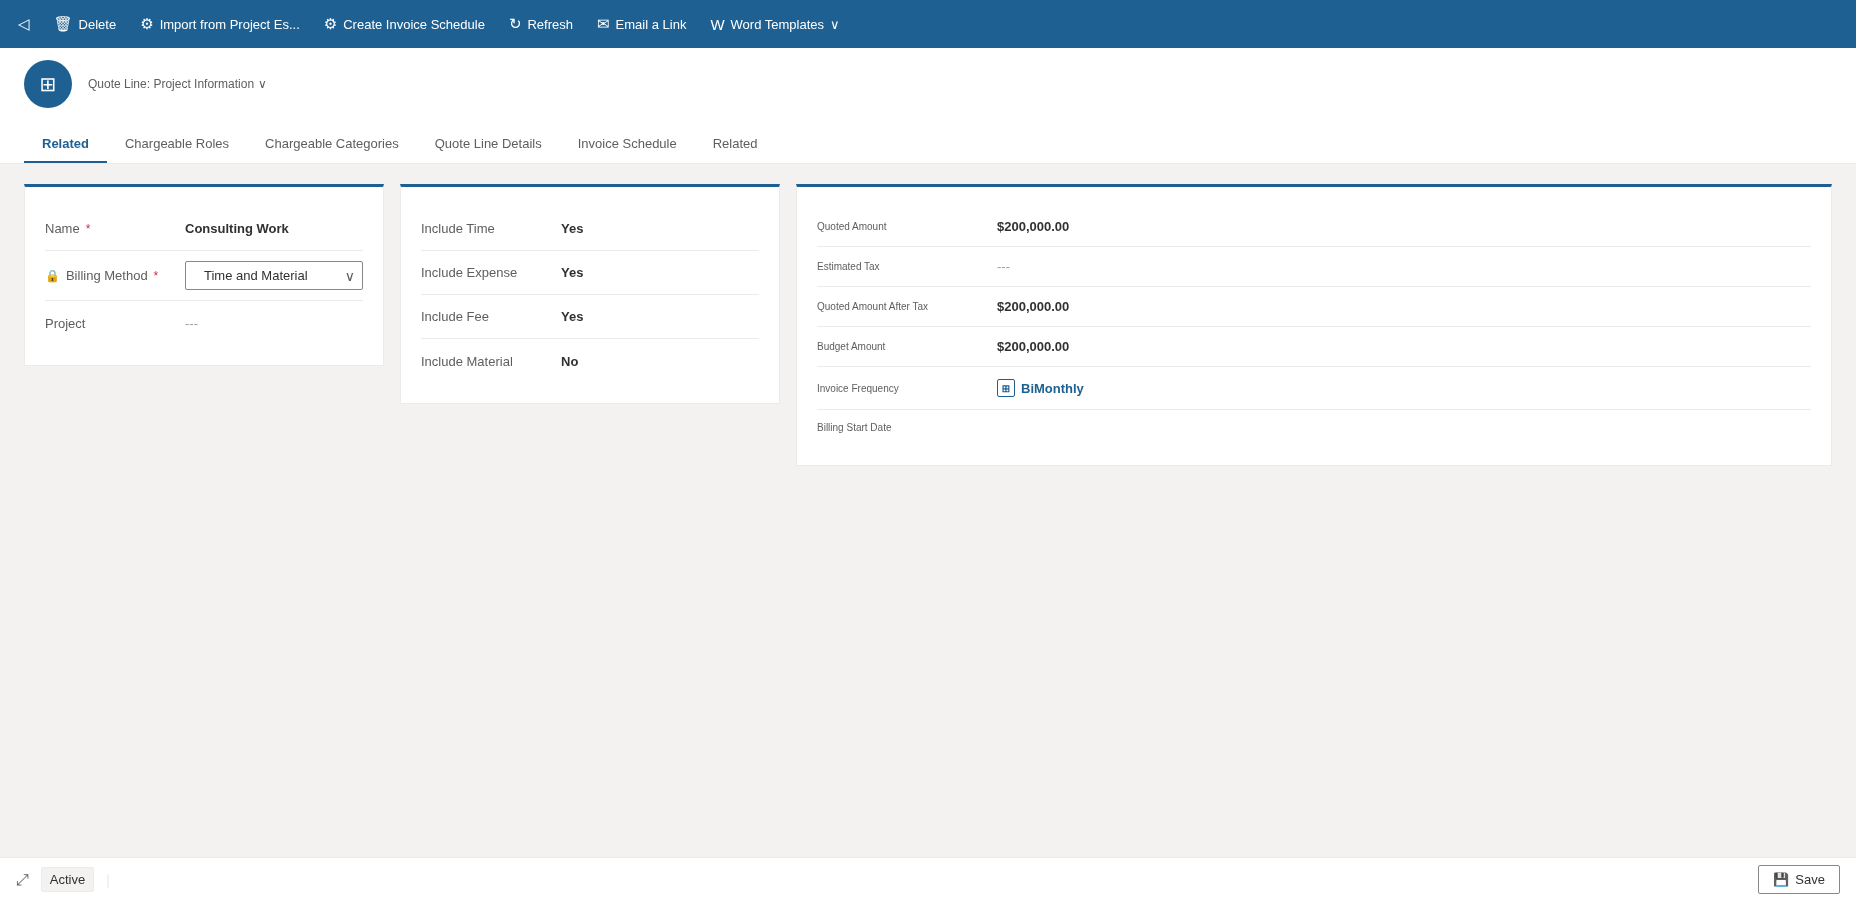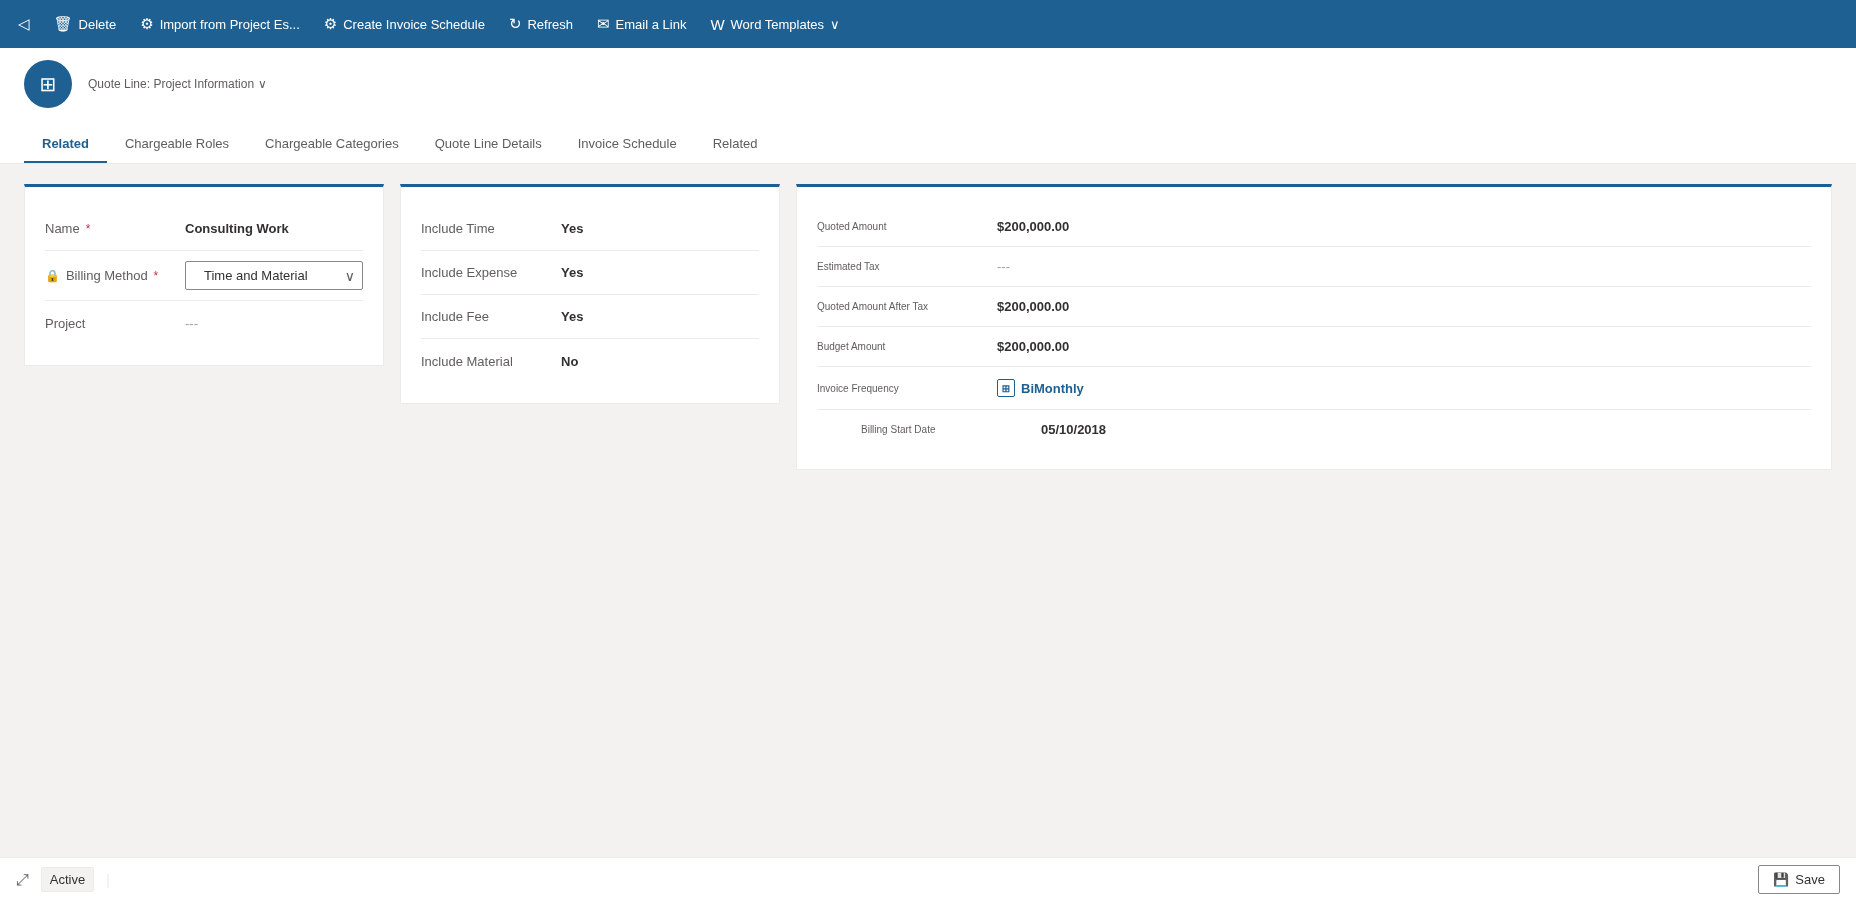--- a/index.html
+++ b/index.html
@@ -148,21 +148,21 @@
 
     .lock-icon { color: #605e5c; font-size: 12px; }
 
     
     .right-field-row {
       display: flex;
       align-items: center;
       padding: 12px 0;
       border-bottom: 1px solid #edebe9;
     }
-    .right-field-row:last-child { border-bottom: none; margin-left: 44px; }
+    .right-field-row:last-child { border-bottom: none; }
     .right-label {
       flex: 0 0 180px;
       font-size: 10px;
       color: #605e5c;
     }
     .right-value {
       flex: 1;
       font-size: 13px;
       font-weight: 600;
       color: #323130;
@@ -354,21 +354,20 @@
     </div>
     <div class="right-field-row">
       <div class="right-label">Invoice Frequency</div>
       <div class="right-value link">
         <span class="freq-icon">⊞</span>
         <span>BiMonthly</span>
       </div>
     </div>
     <div class="right-field-row">
       <div class="right-label">Billing Start Date</div>
-      <div class="right-value">05/10/2018</div>
     </div>
   </div>
 
 </div>
 
 <div class="footer">
   <div class="footer-left">
     <span class="footer-icon">⤢</span>
     <span class="status-badge">Active</span>
     <span style="color:#edebe9;">|</span>

